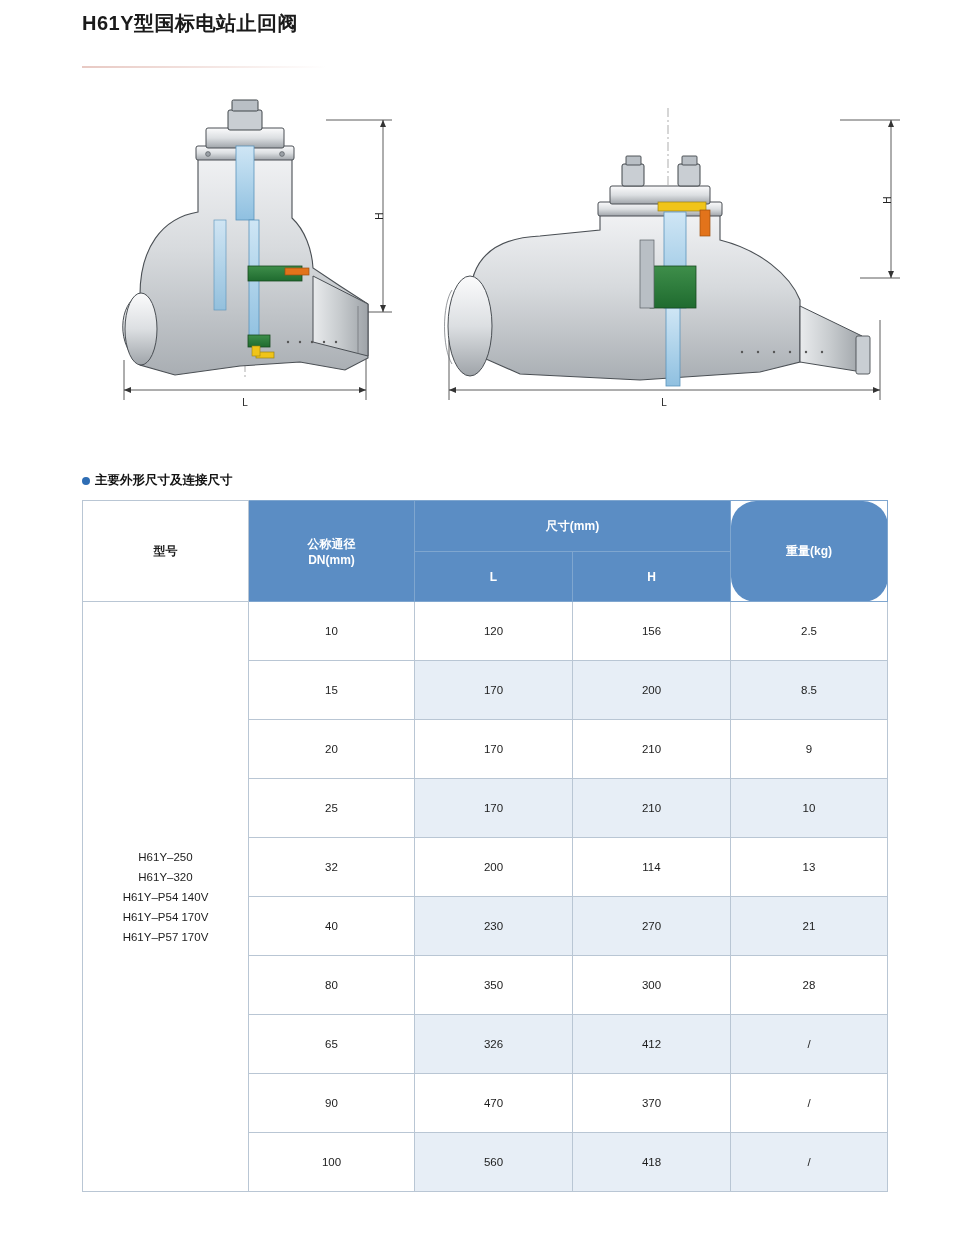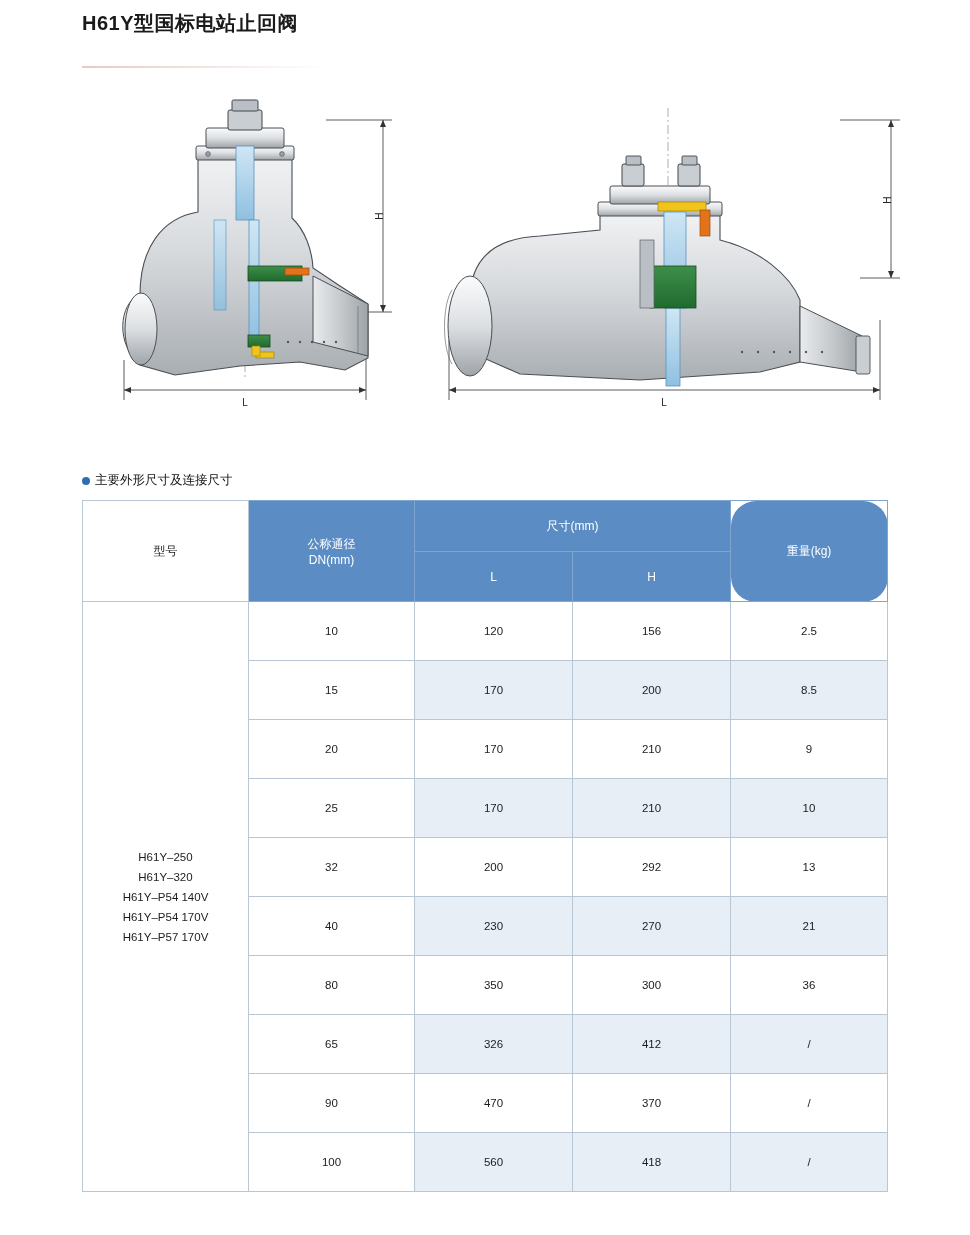--- a/index.html
+++ b/index.html
@@ -52,21 +52,21 @@
   .drawing-svg {
     display: block;
   }
 
   
   .section-head {
     position: absolute;
     left: 82px;
     top: 472px;
     font-size: 12.5px;
-    font-weight: normal;
+    font-weight: bold;
     color: #111;
     display: flex;
     align-items: center;
   }
   .bullet-dot {
     width: 8px;
     height: 8px;
     border-radius: 50%;
     background: #2e6db4;
     display: inline-block;
@@ -88,21 +88,21 @@
   table.spec th, table.spec td {
     border: 1px solid #b9c6d4;
     text-align: center;
     vertical-align: middle;
     font-size: 11.5px;
     color: #1c1c1c;
   }
   table.spec thead th {
     background: #5b8dc4;
     color: #ffffff;
-    font-weight: normal;
+    font-weight: bold;
     font-size: 12px;
     border-color: #7fa6cf;
   }
   .th-model {
     width: 163px;
     background: #ffffff !important;
     color: #1c1c1c !important;
     border-color: #b9c6d4 !important;
     font-weight: bold;
   }
@@ -331,34 +331,34 @@
         </tr>
         <tr class="alt">
           <td>25</td>
           <td>170</td>
           <td>210</td>
           <td>10</td>
         </tr>
         <tr>
           <td>32</td>
           <td>200</td>
-          <td>292</td>
+          <td>114</td>
           <td>13</td>
         </tr>
         <tr class="alt">
           <td>40</td>
           <td>230</td>
           <td>270</td>
           <td>21</td>
         </tr>
         <tr>
           <td>80</td>
           <td>350</td>
           <td>300</td>
-          <td>36</td>
+          <td>28</td>
         </tr>
         <tr class="alt">
           <td>65</td>
           <td>326</td>
           <td>412</td>
           <td>/</td>
         </tr>
         <tr>
           <td>90</td>
           <td>470</td>

